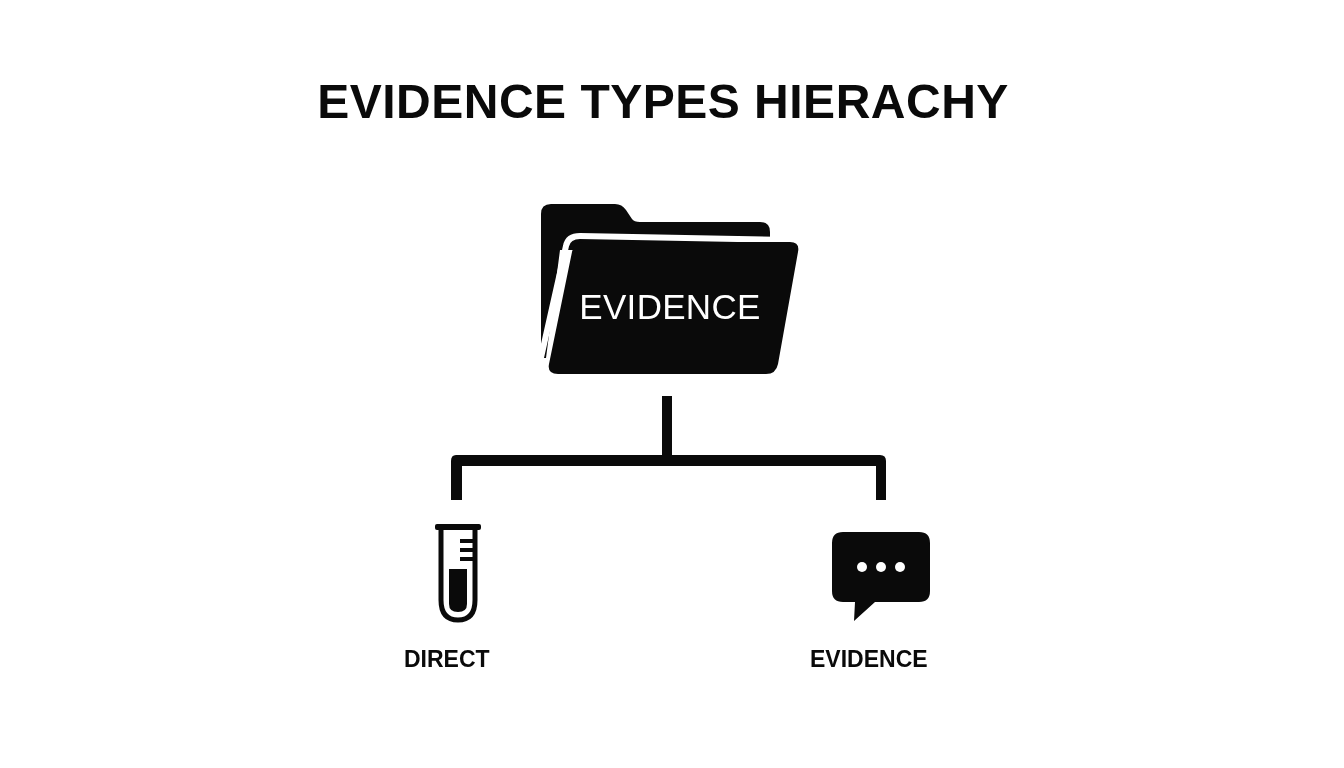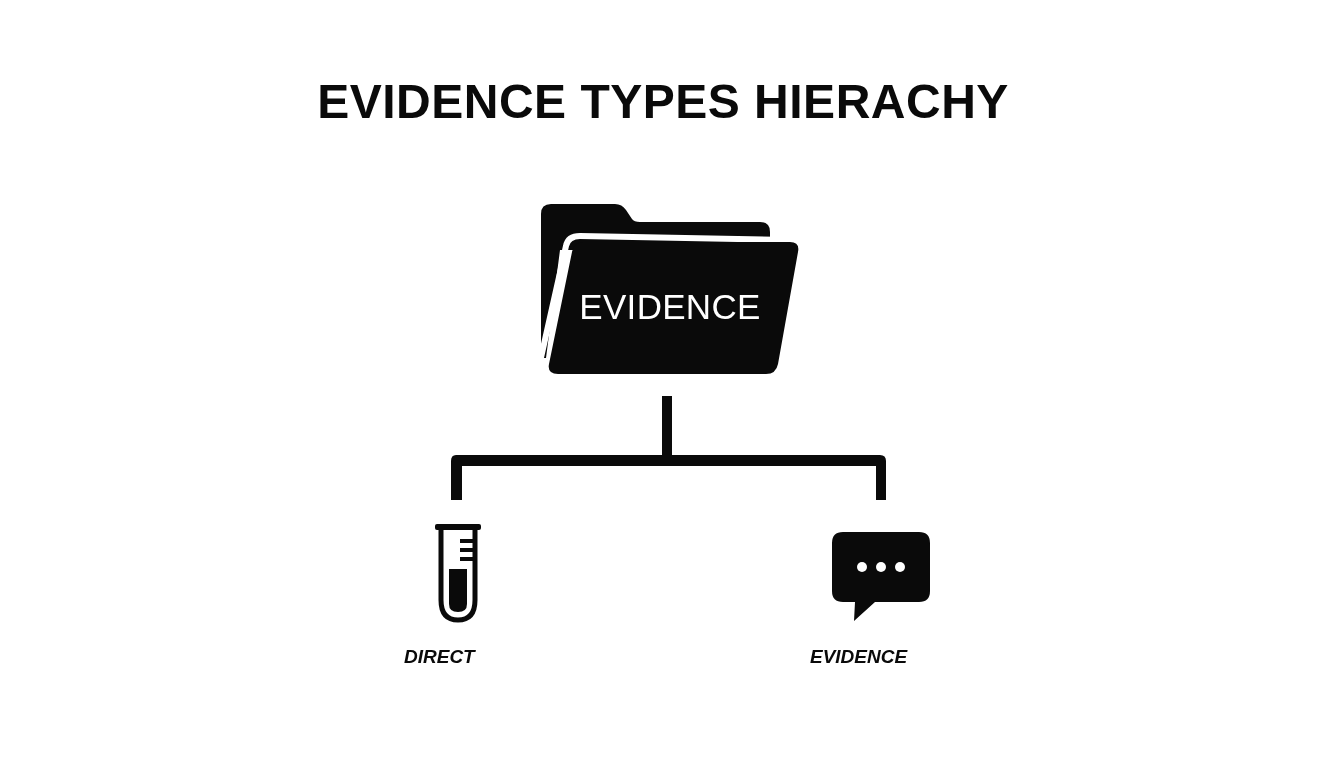--- a/index.html
+++ b/index.html
@@ -3,21 +3,21 @@
   <meta charset="utf-8">
   <style>
     html, body { margin: 0; padding: 0; background: #ffffff; }
     body { width: 1344px; height: 768px; position: relative; overflow: hidden;
            font-family: "Liberation Sans", "DejaVu Sans", sans-serif; }
     .title { position: absolute; left: 0; width: 1326px; top: 74px; text-align: center;
              font-size: 48px; font-weight: bold; color: #0a0a0a; letter-spacing: 0.5px; }
     svg.diagram { position: absolute; left: 0; top: 0; }
     .folder-label { position: absolute; left: 560px; width: 220px; top: 287px; text-align: center;
                     font-size: 35px; font-weight: normal; color: #ffffff; letter-spacing: 0.3px; }
-    .node-label { position: absolute; top: 646px; font-size: 19px; font-weight: bold; color: #0a0a0a; font-style: italic; }
+    .node-label { position: absolute; top: 646px; font-size: 23px; font-weight: bold; color: #0a0a0a; }
     .node-label.direct { left: 404px; }
     .node-label.indirect { left: 810px; }
   </style>
 </head>
 <body>
 
 <div class="title">EVIDENCE TYPES HIERACHY</div>
 
 <svg class="diagram" width="1344" height="768" viewBox="0 0 1344 768">
 

